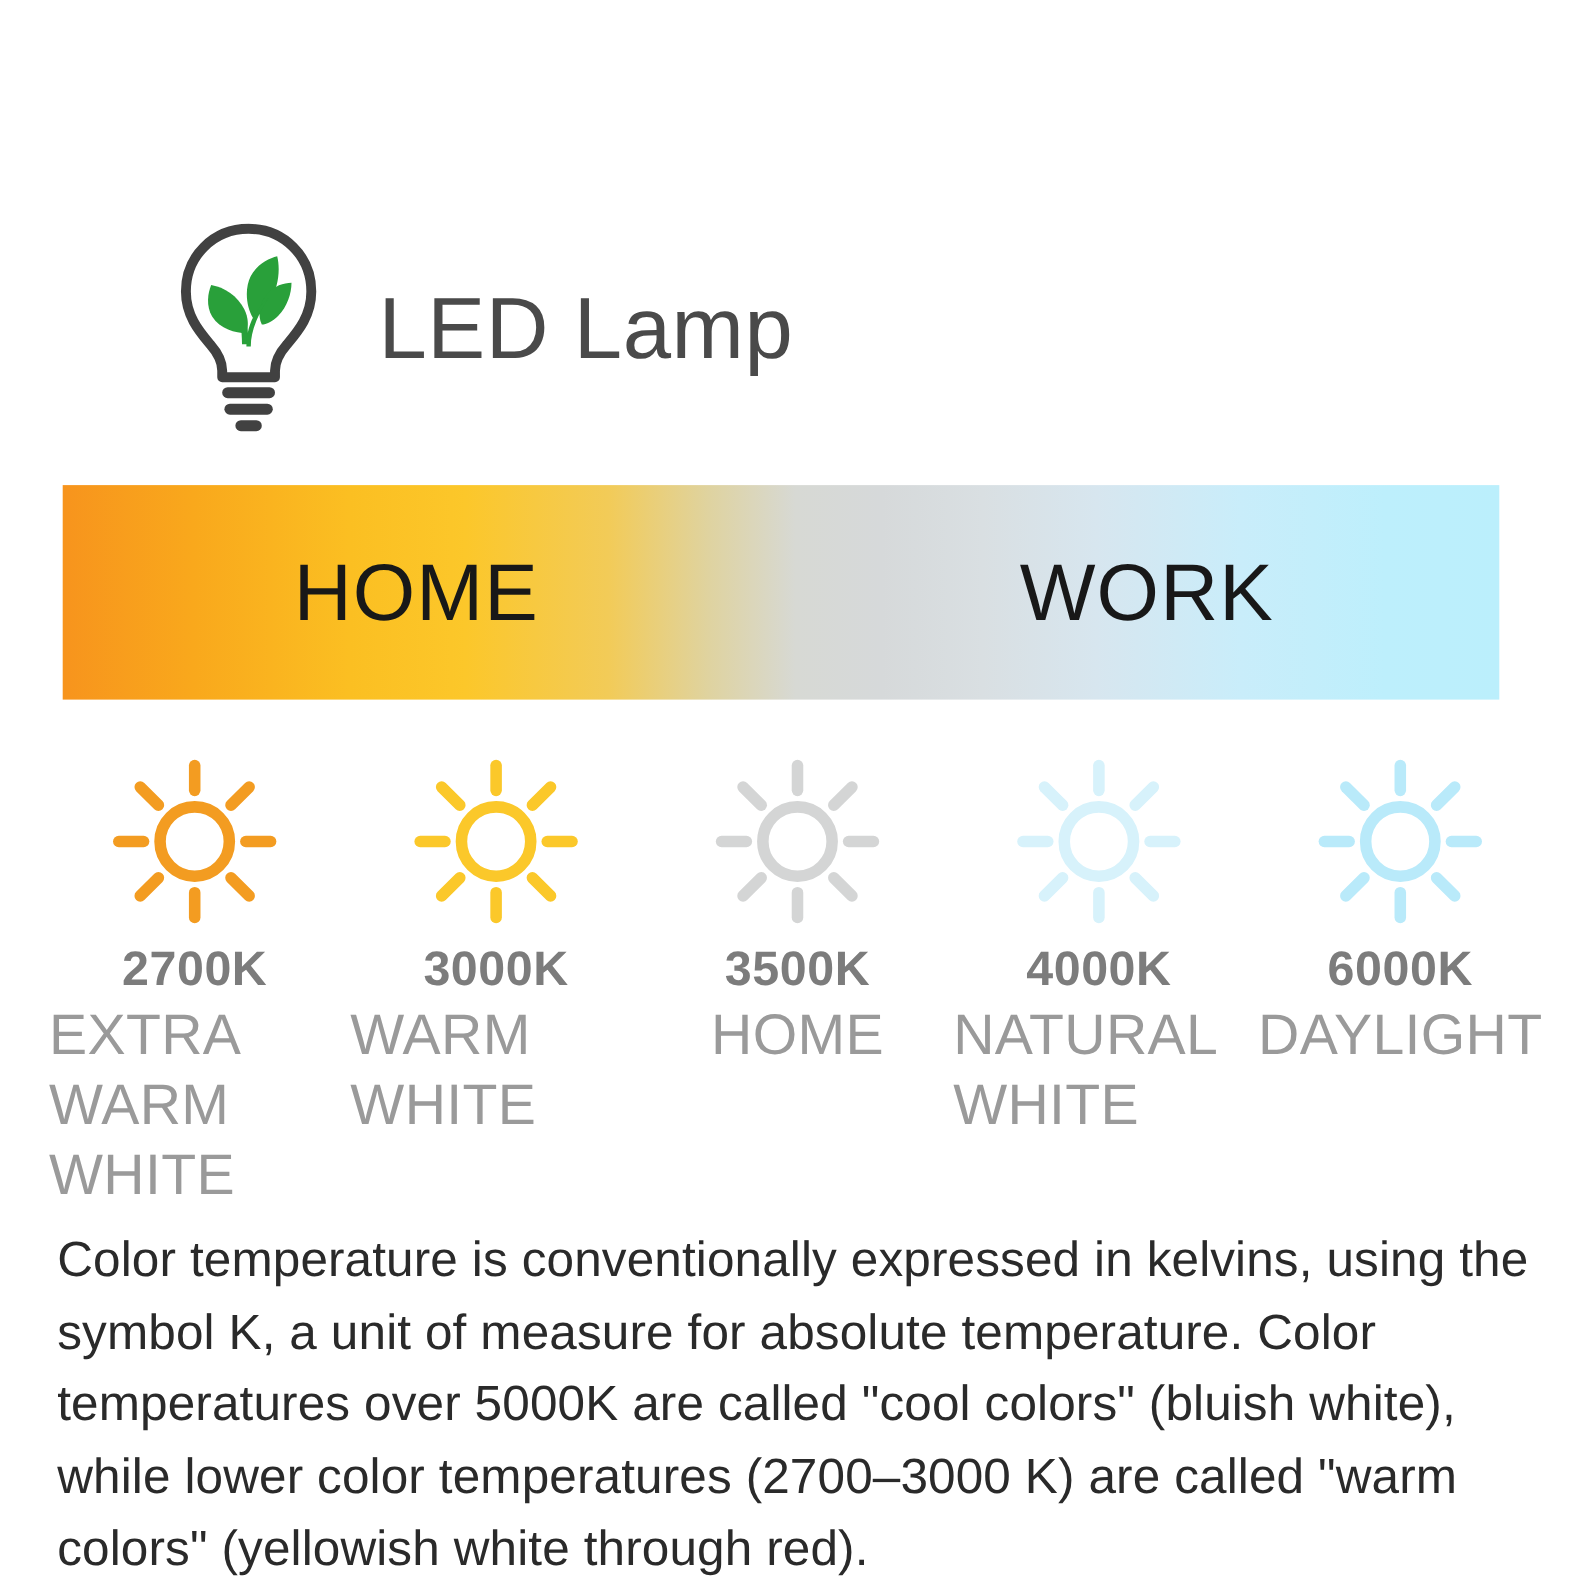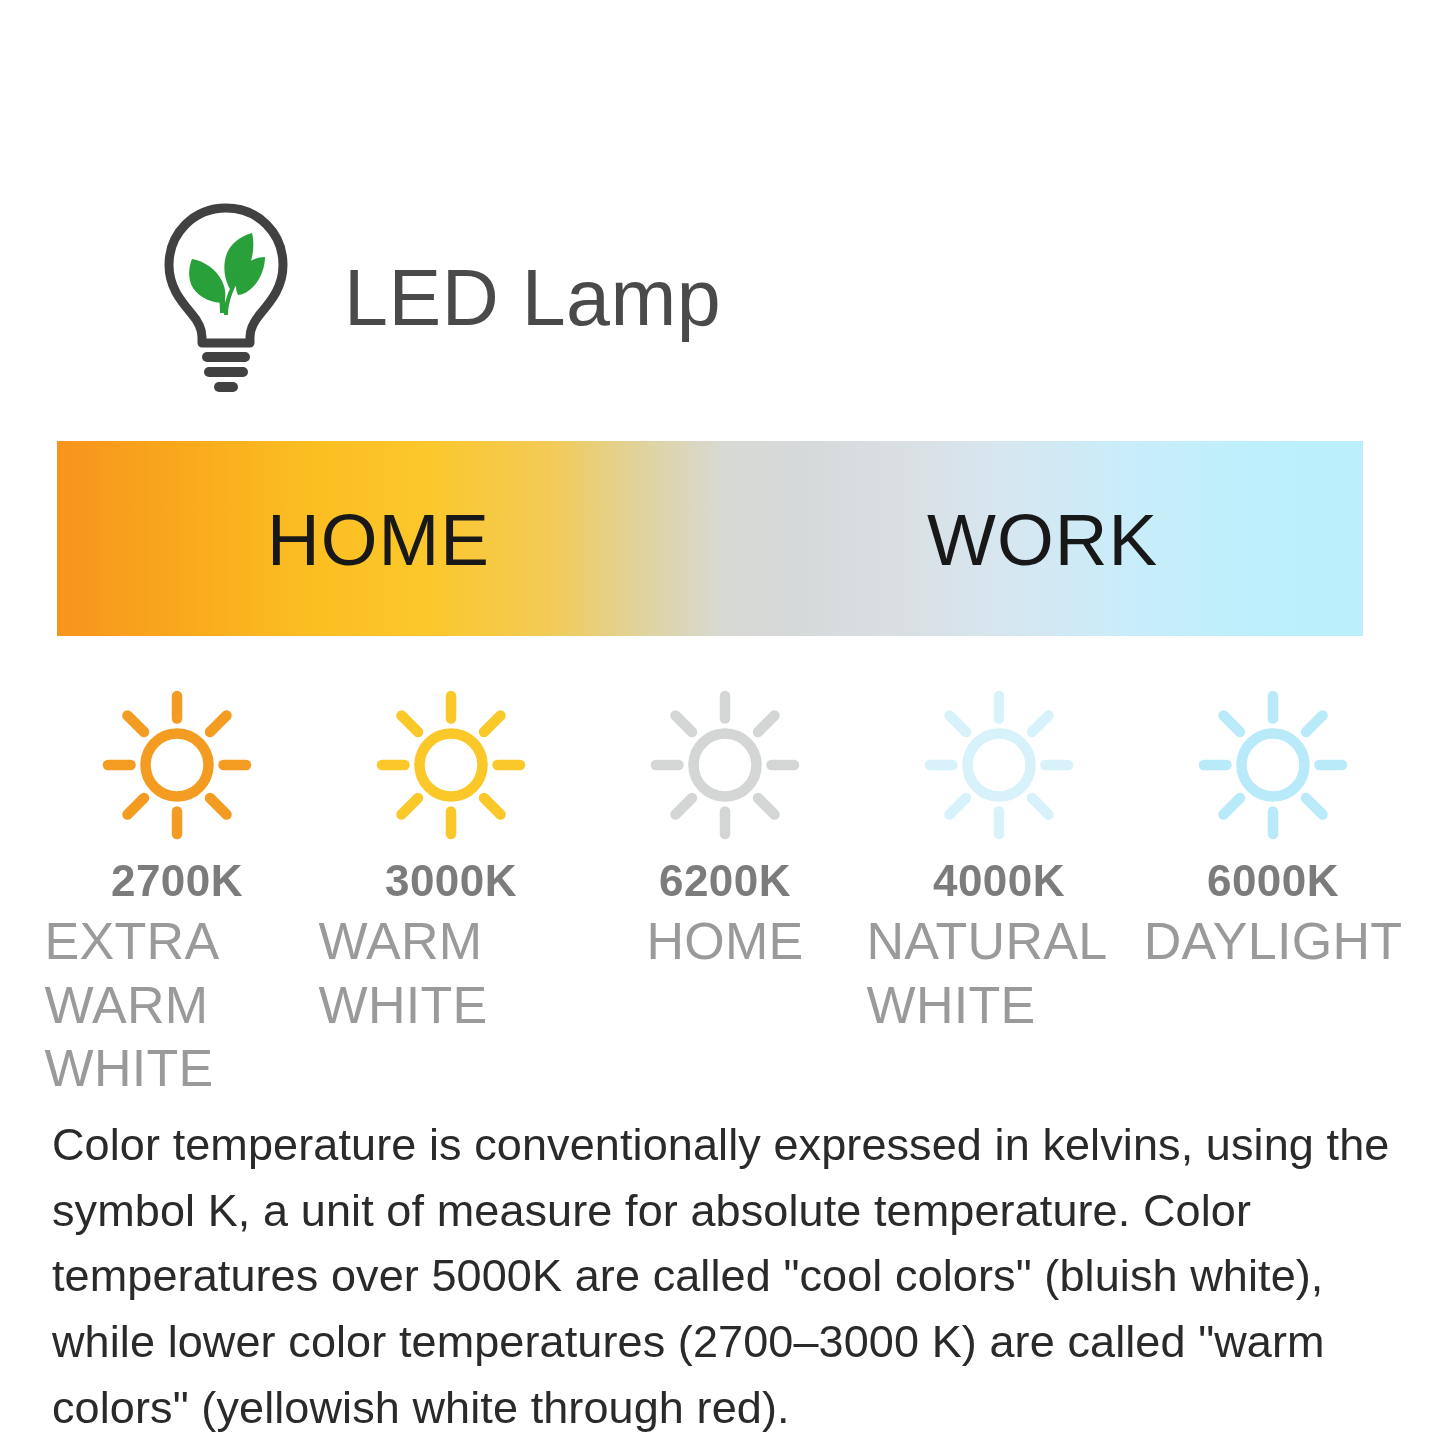--- a/index.html
+++ b/index.html
@@ -226,21 +226,21 @@
           <line x1="50" y1="4" x2="50" y2="19"></line>
           <line x1="50" y1="81" x2="50" y2="96"></line>
           <line x1="4" y1="50" x2="19" y2="50"></line>
           <line x1="81" y1="50" x2="96" y2="50"></line>
           <line x1="17" y1="17" x2="28" y2="28"></line>
           <line x1="72" y1="72" x2="83" y2="83"></line>
           <line x1="83" y1="17" x2="72" y2="28"></line>
           <line x1="28" y1="72" x2="17" y2="83"></line>
         </g>
       </svg>
-      <div class="temp-kelvin">6200K</div>
+      <div class="temp-kelvin">3500K</div>
       <div class="temp-name">HOME</div>
     </div>
 
     <div class="temp-col">
       <svg class="sun-icon" viewBox="0 0 100 100">
         <circle cx="50" cy="50" r="21" fill="none" stroke="#d7f2fb" stroke-width="7"></circle>
         <g stroke="#d7f2fb" stroke-width="7" stroke-linecap="round">
           <line x1="50" y1="4" x2="50" y2="19"></line>
           <line x1="50" y1="81" x2="50" y2="96"></line>
           <line x1="4" y1="50" x2="19" y2="50"></line>

